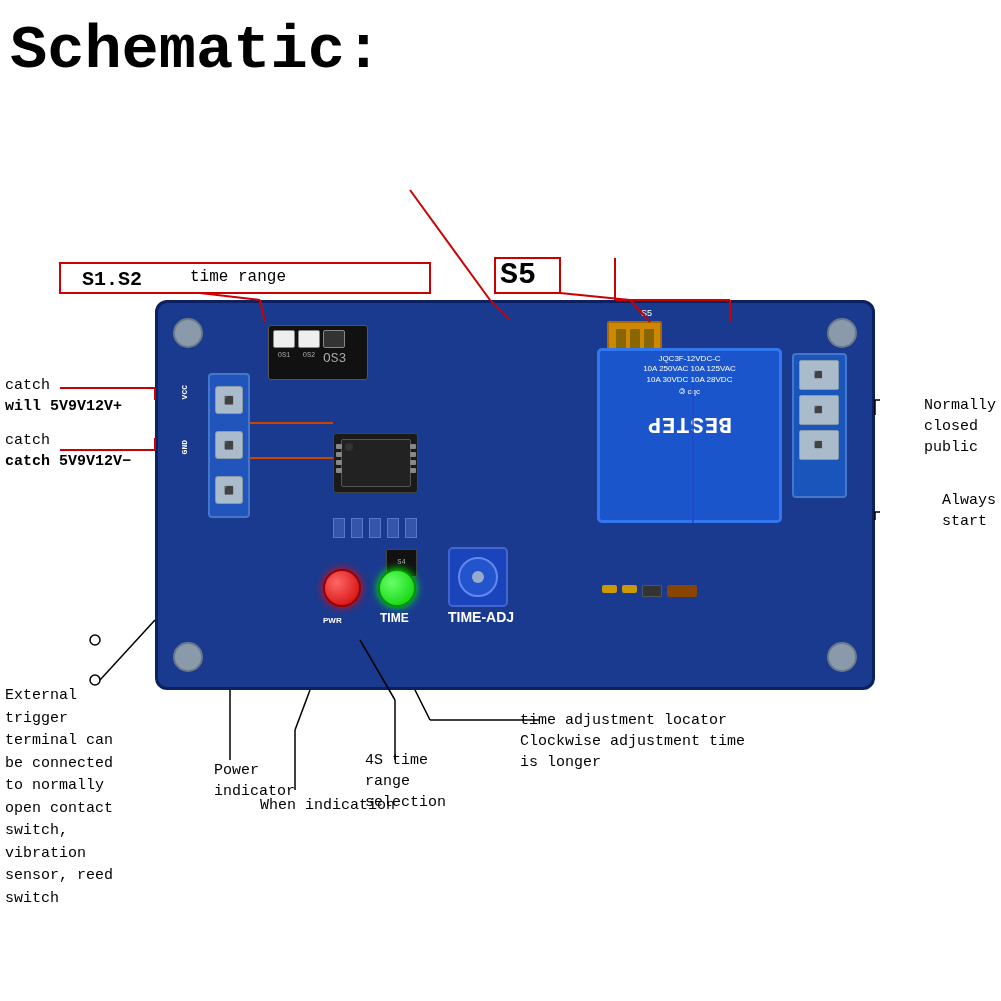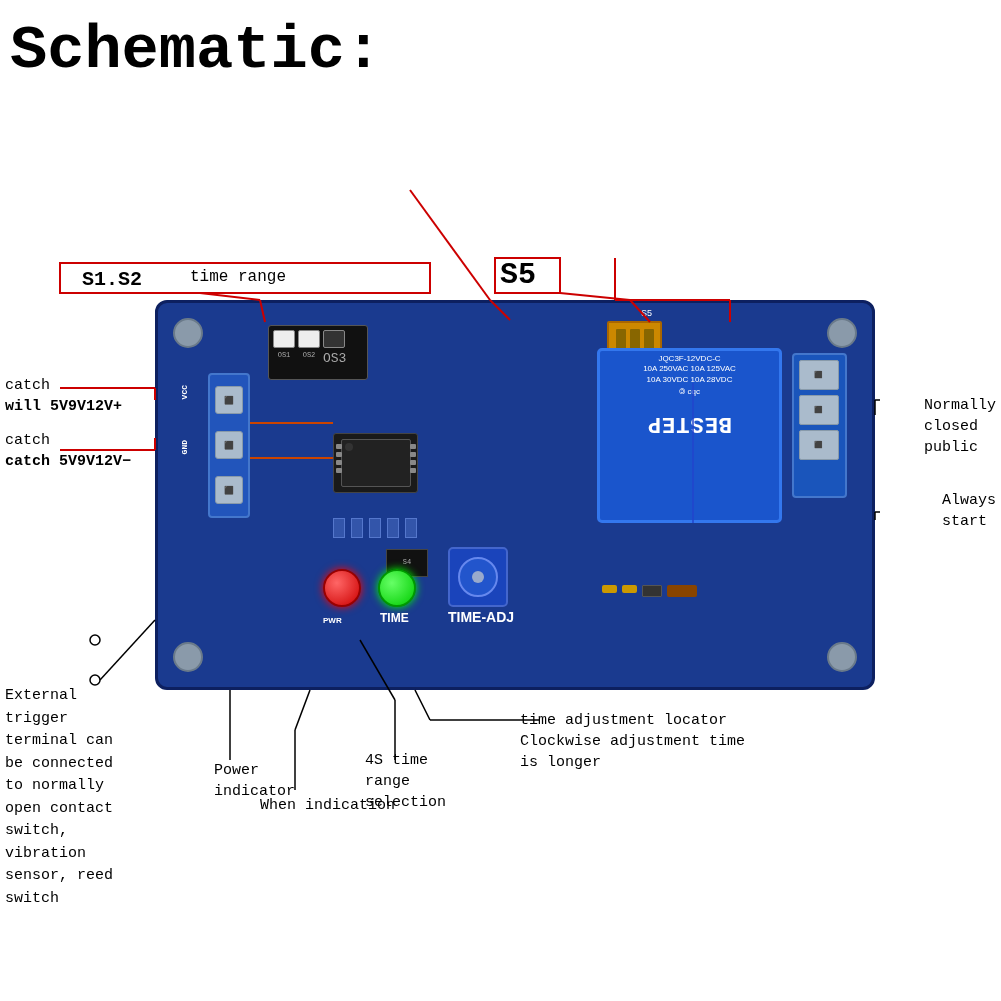--- a/index.html
+++ b/index.html
@@ -261,21 +261,21 @@
       </div>
       <div style="font-size:22px; color:white; text-align:center; font-weight:bold; transform:rotate(180deg); margin-top:10px; letter-spacing:1px;">BESTEP</div>
     </div>
 
     <div style="position:absolute; top:50px; right:25px; width:55px; height:145px; background:#1a55bb; border:2px solid #4477cc; border-radius:4px; padding:5px; display:flex; flex-direction:column; gap:5px;">
       <div style="width:40px;height:30px;background:#aabbcc;border-radius:2px;border:1px solid #889aaa;display:flex;align-items:center;justify-content:center;font-size:7px;color:#333;">⬛</div>
       <div style="width:40px;height:30px;background:#aabbcc;border-radius:2px;border:1px solid #889aaa;display:flex;align-items:center;justify-content:center;font-size:7px;color:#333;">⬛</div>
       <div style="width:40px;height:30px;background:#aabbcc;border-radius:2px;border:1px solid #889aaa;display:flex;align-items:center;justify-content:center;font-size:7px;color:#333;">⬛</div>
     </div>
 
-    <div style="position:absolute; bottom:110px; left:228px; width:42px; height:28px; background:#111; border:1px solid #444;">
+    <div style="position:absolute; bottom:110px; left:228px; width:31px; height:28px; background:#111; border:1px solid #444;">
       <div style="font-size:7px;color:#aaa;text-align:center;padding-top:8px;">S4</div>
     </div>
 
     <div style="position:absolute; bottom:90px; right:110px; display:flex; gap:5px; flex-wrap:wrap; width:160px;">
       <div style="width:15px;height:8px;background:#cc9900;border-radius:2px;"></div>
       <div style="width:15px;height:8px;background:#cc9900;border-radius:2px;"></div>
       <div style="width:20px;height:12px;background:#333;border-radius:1px;border:1px solid #555;"></div>
       <div style="width:30px;height:12px;background:#884400;border-radius:2px;"></div>
     </div>
 

